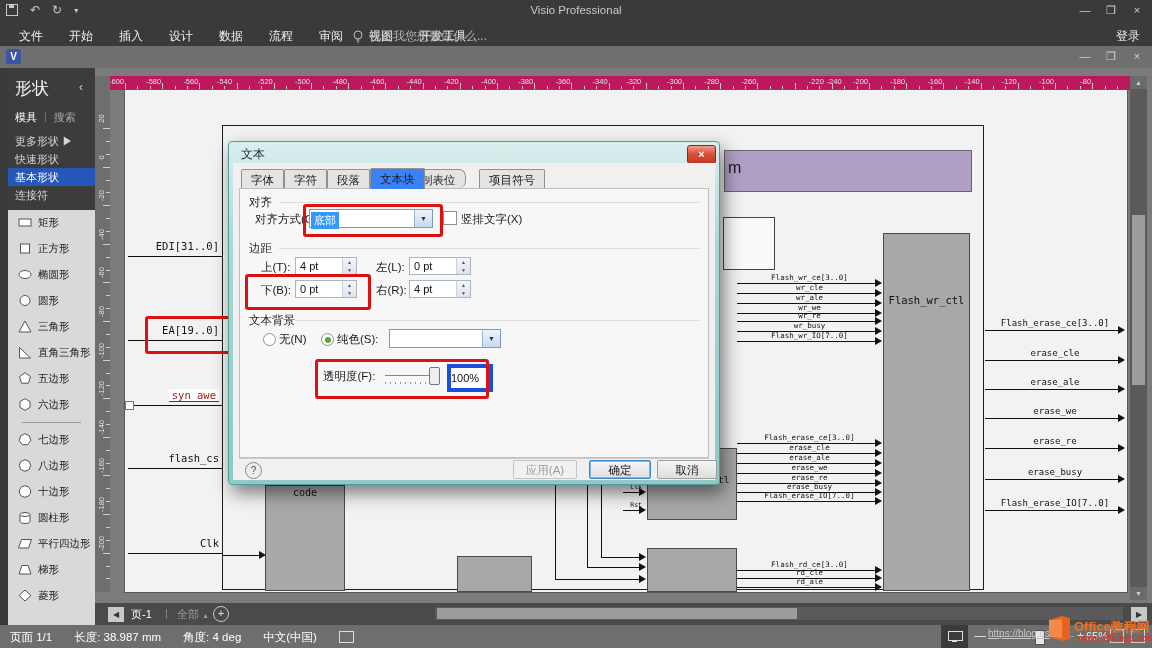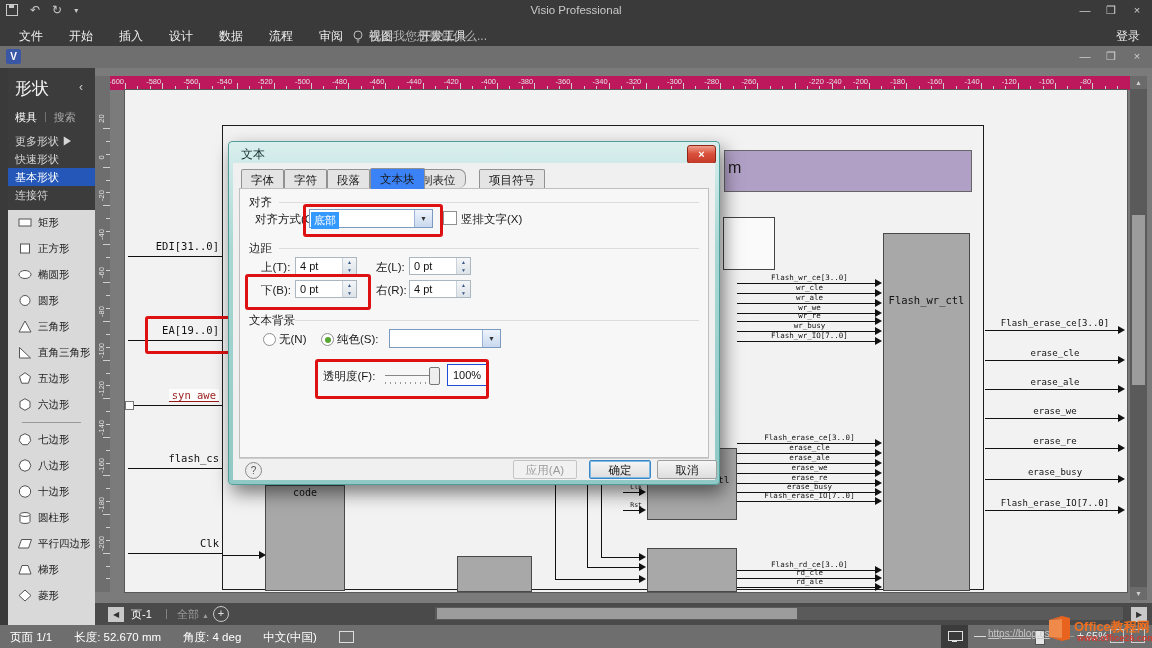--- a/index.html
+++ b/index.html
@@ -573,21 +573,21 @@
       <div id="hs-track">
         <div id="hs-thumb"></div>
       </div>
       <div class="ptr-btn" style="left:1036px;top:4px">▶</div>
     </div>
   </div>
 
   <div class="abs" id="statusbar">
     <div id="sb-left">
       <span>页面 1/1</span>
-      <span>长度: 52.670 mm</span>
+      <span>长度: 38.987 mm</span>
       <span>角度: 4 deg</span>
       <span>中文(中国)</span>
       <span class="kbicon"></span>
     </div>
     <div class="abs" id="presbtn">
       <div class="monicon"></div>
       <div class="monstand"></div>
     </div>
     <span class="zsign" style="left:974px">—</span>
     <div class="abs" id="zoomline"></div>
@@ -655,21 +655,21 @@
       <div class="fld-lab" style="left:104px;top:169px">纯色(S):</div>
       <div class="combo" style="left:156px;top:166px;width:112px;height:19px">
         <div class="combo-arrow">▼</div>
       </div>
 
       <div class="redbox" style="left:82px;top:196px;width:168px;height:34px"></div>
       <div class="fld-lab" style="left:90px;top:206px">透明度(F):</div>
       <div class="grp-line" style="left:152px;top:212px;width:50px;background:#888"></div>
       <div id="tr-dots" style="left:152px;top:219px;width:50px"></div>
       <div class="abs" style="left:196px;top:204px;width:9px;height:16px;background:#eee;border:1px solid #777;border-radius:2px"></div>
-      <div class="abs" style="left:214px;top:201px;width:38px;height:20px;background:#fff;border:1px solid #1d4ed8;font-size:11px;text-align:center;line-height:20px;color:#111">100%</div>
+      <div class="abs" style="left:214px;top:201px;width:38px;height:20px;background:#fff;border:4px solid #1d4ed8;font-size:11px;text-align:left;line-height:20px;color:#111">100%</div>
 
       <div class="grp-line" style="left:6px;top:295px;width:470px;background:#cfcfcf"></div>
       <div id="dlg-help" style="top:299px">?</div>
       <div class="dbtn disabled" style="left:280px;top:297px;width:64px">应用(A)</div>
       <div class="dbtn focus" style="left:356px;top:297px;width:62px">确定</div>
       <div class="dbtn" style="left:424px;top:297px;width:60px">取消</div>
     </div>
   </div>
 
   <div class="abs wm" id="wm-blog">https://blog.cs</div>

